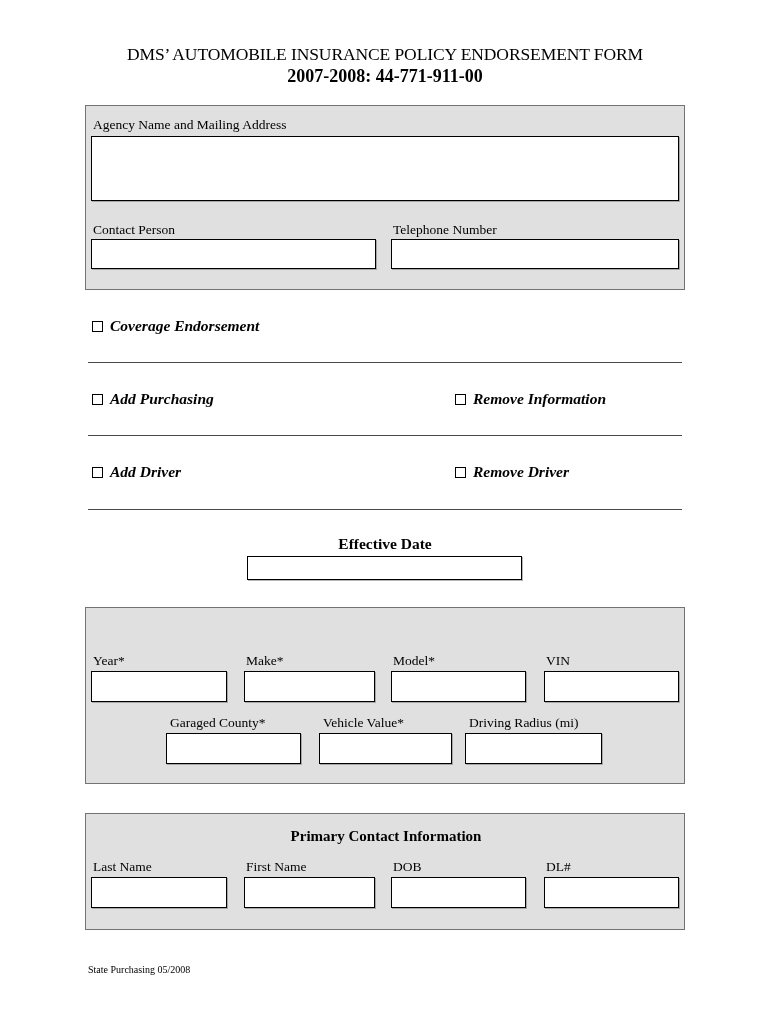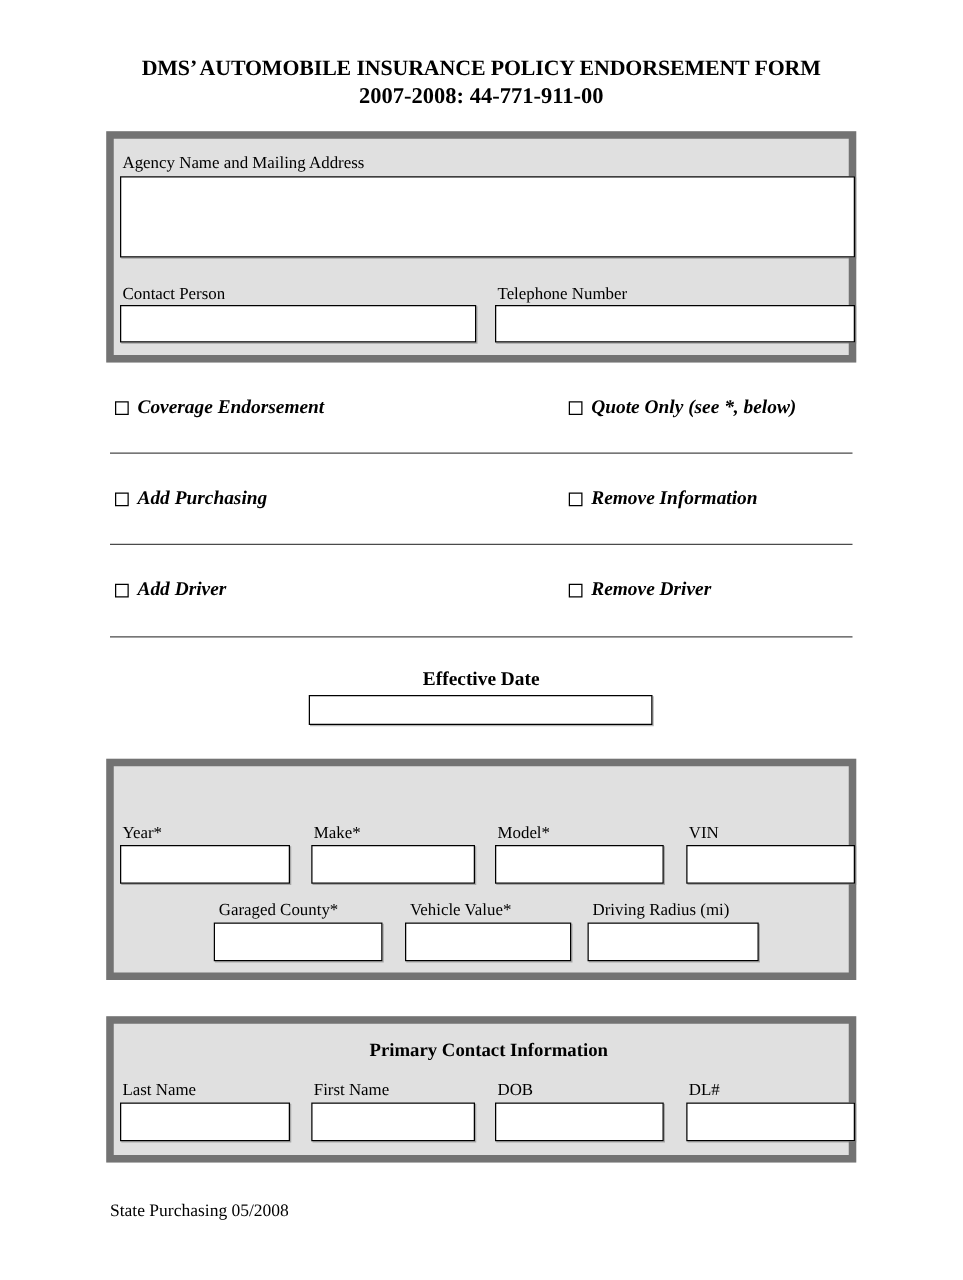--- a/index.html
+++ b/index.html
@@ -26,37 +26,37 @@
   
   .title-block {
     position: absolute;
     left: 85px;
     top: 44px;
     width: 600px;
     text-align: center;
   }
   .title-line1 {
     font-size: 17.5px;
-    font-weight: bold;
+    font-weight: normal;
     letter-spacing: -0.1px;
     line-height: 21px;
     white-space: nowrap;
   }
   .title-line2 {
     font-size: 18px;
     font-weight: bold;
     line-height: 20px;
     margin-top: 1px;
   }
 
   
   .panel {
     position: absolute;
     background: #e0e0e0;
-    border: 6px solid #737373;
+    border: 1px solid #737373;
     box-sizing: border-box;
   }
   .panel-heading {
     text-align: center;
     font-size: 15px;
     font-weight: bold;
   }
 
   .fieldlabel {
     position: absolute;
@@ -162,21 +162,21 @@
     left: 0;
     top: 14px;
     width: 600px;
   }
 
   
   #footer-note {
     position: absolute;
     left: 88px;
     top: 962px;
-    font-size: 14px;
+    font-size: 10px;
     line-height: 15px;
     white-space: nowrap;
   }
 </style>
 </head>
 <body>
 
 <div class="page">
 
   <div class="title-block">
@@ -193,24 +193,20 @@
 
     <div class="fieldlabel" style="left:307px; top:116px;">Telephone Number</div>
     <div class="inputbox" style="left:305px; top:133px; width:288px; height:30px;"></div>
   </div>
 
   <div class="check-row" style="top:317px;">
     <div class="check-item col-left">
       <span class="checkbox-glyph"></span>
       <span class="check-label">Coverage Endorsement</span>
     </div>
-    <div class="check-item col-right">
-      <span class="checkbox-glyph"></span>
-      <span class="check-label">Quote Only (see *, below)</span>
-    </div>
   </div>
 
   <div class="divider" style="top:362px;"></div>
 
   <div class="check-row" style="top:390px;">
     <div class="check-item col-left">
       <span class="checkbox-glyph"></span>
       <span class="check-label">Add Purchasing</span>
     </div>
     <div class="check-item col-right">

